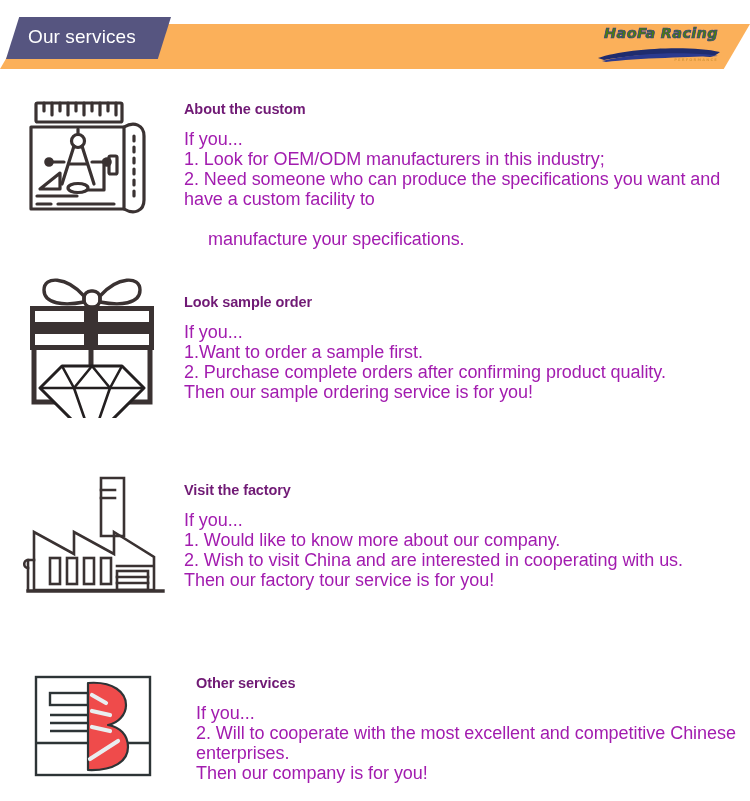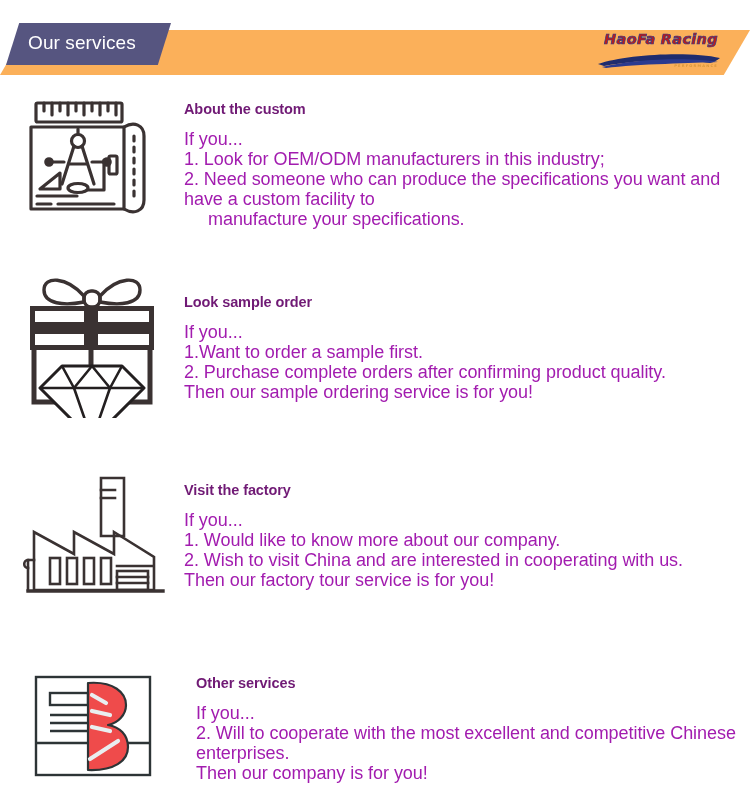--- a/index.html
+++ b/index.html
@@ -13,21 +13,21 @@
     position: relative;
     font-family: "Liberation Sans", sans-serif;
     color: #231f20;
     overflow: hidden;
   }
 
   
   #header {
     position: absolute;
     left: 0;
-    top: 15px;
+    top: 9px;
     width: 720px;
     height: 78px;
   }
   #banner-orange {
     position: absolute;
     left: 0;
     top: 15px;
     width: 750px;
     height: 45px;
     background: #fbb05a;
@@ -64,21 +64,21 @@
   #logo-text {
     position: absolute;
     left: 3px;
     top: 0px;
     width: 124px;
     text-align: center;
     font-family: "DejaVu Sans", sans-serif;
     font-size: 14.5px;
     font-weight: bold;
     font-style: italic;
-    color: #b91c1c;
+    color: #4d7c0f;
     -webkit-text-stroke: 0.7px #2b3a8f;
     letter-spacing: 0.3px;
     white-space: nowrap;
   }
   #logo-swoosh {
     position: absolute;
     left: 0px;
     top: 18px;
     width: 128px;
     height: 20px;
@@ -122,20 +122,21 @@
   }
   .svc-line {
     font-size: 18px;
     line-height: 20px;
     color: #a21caf;
     letter-spacing: -0.05px;
     white-space: pre-wrap;
   }
   .svc-line.indented {
     padding-left: 24px;
+    margin-top: 20px;
   }
 
   #row-1 { top: 96px; }
   #row-2 { top: 258px; }
   #row-3 { top: 470px; }
   #row-4 { top: 665px; }
 
   #row-1 .text-cell { top: 5px; }
   #row-2 .text-cell { top: 36px; }
   #row-3 .text-cell { top: 12px; }

